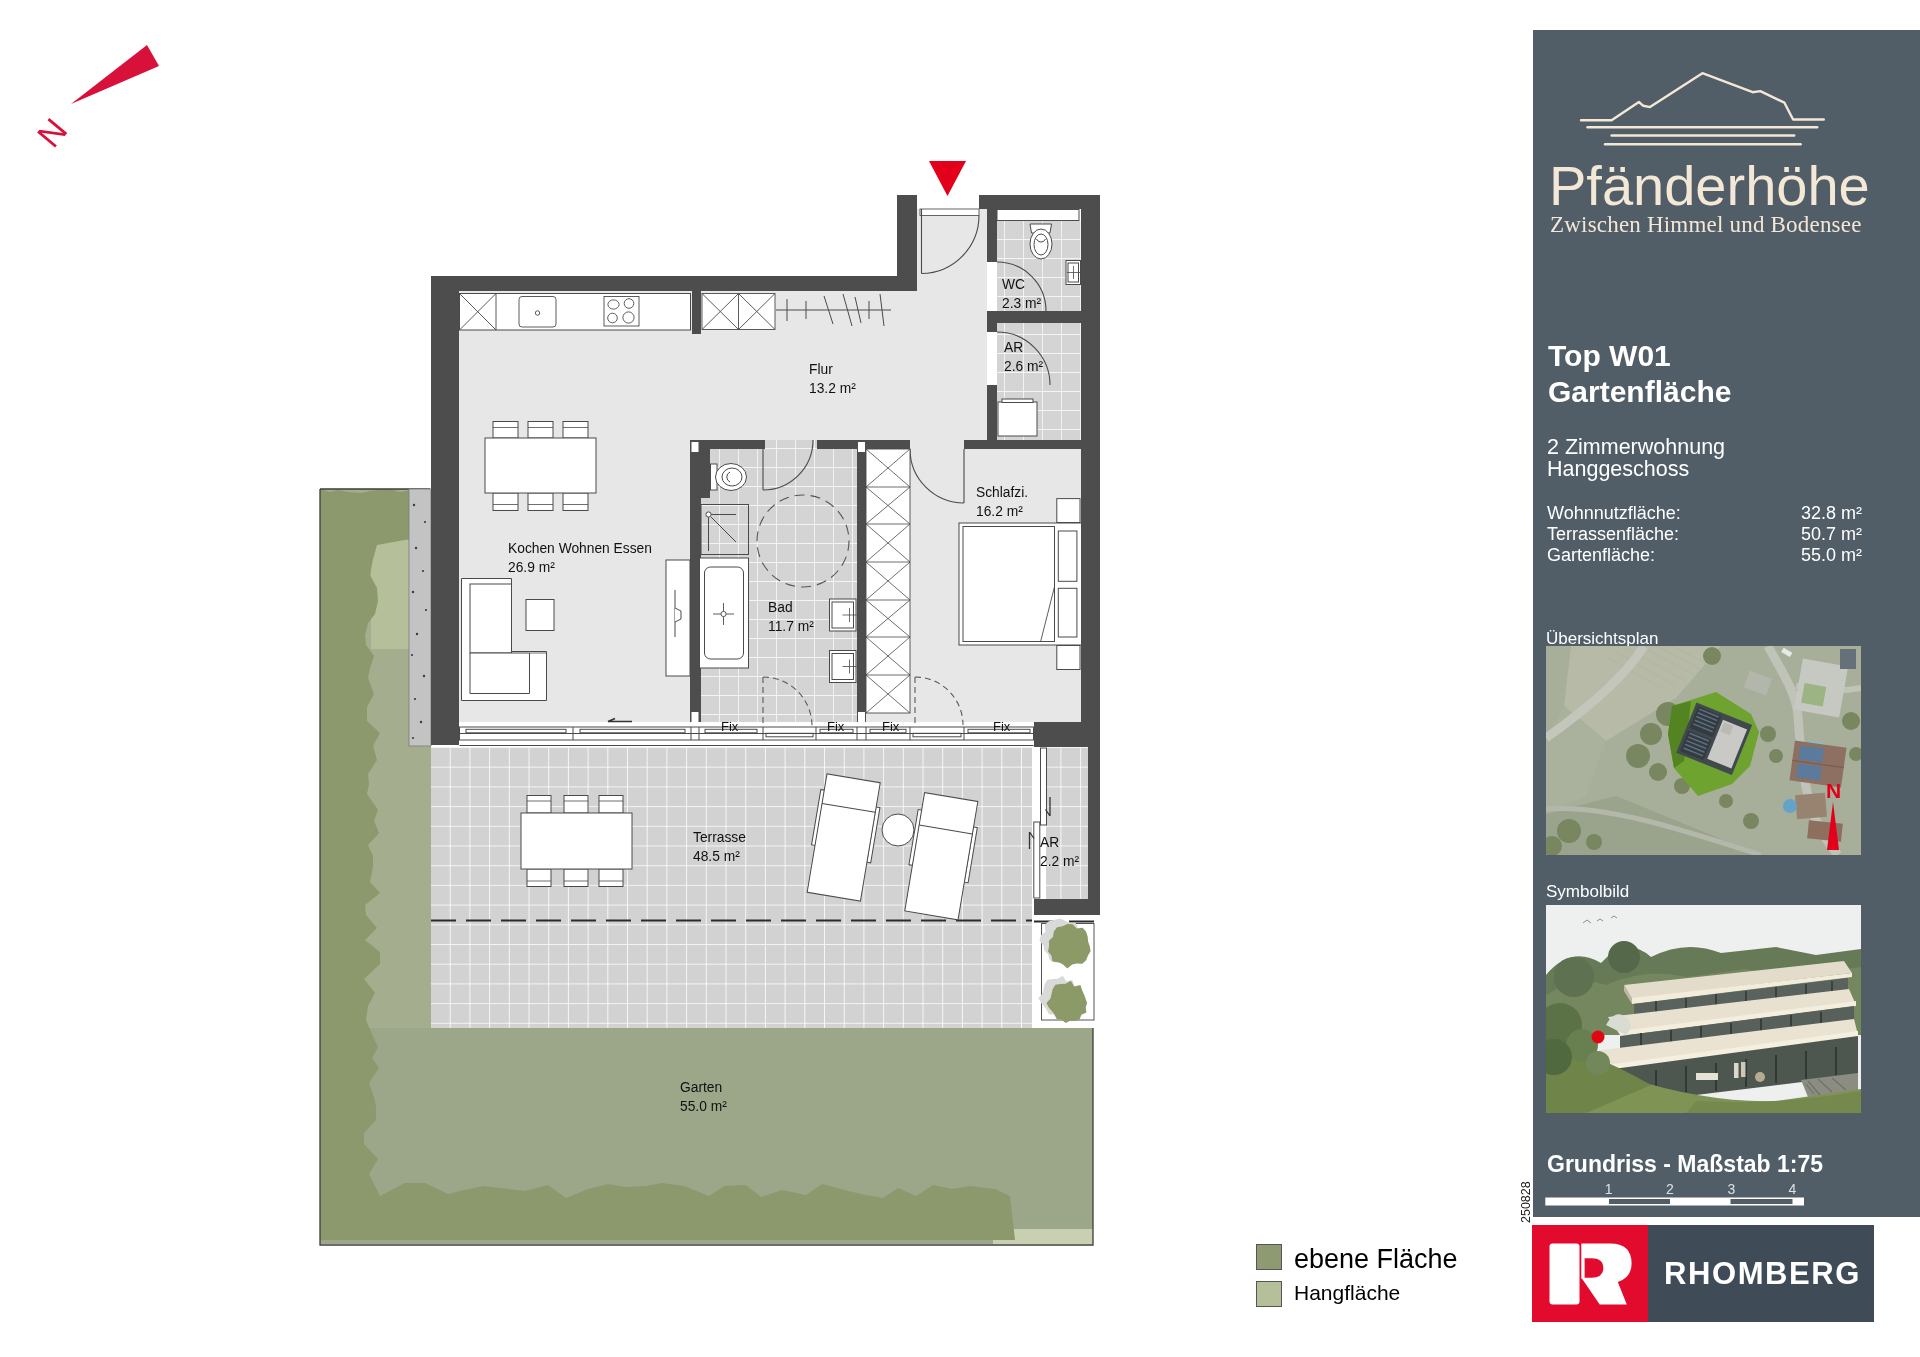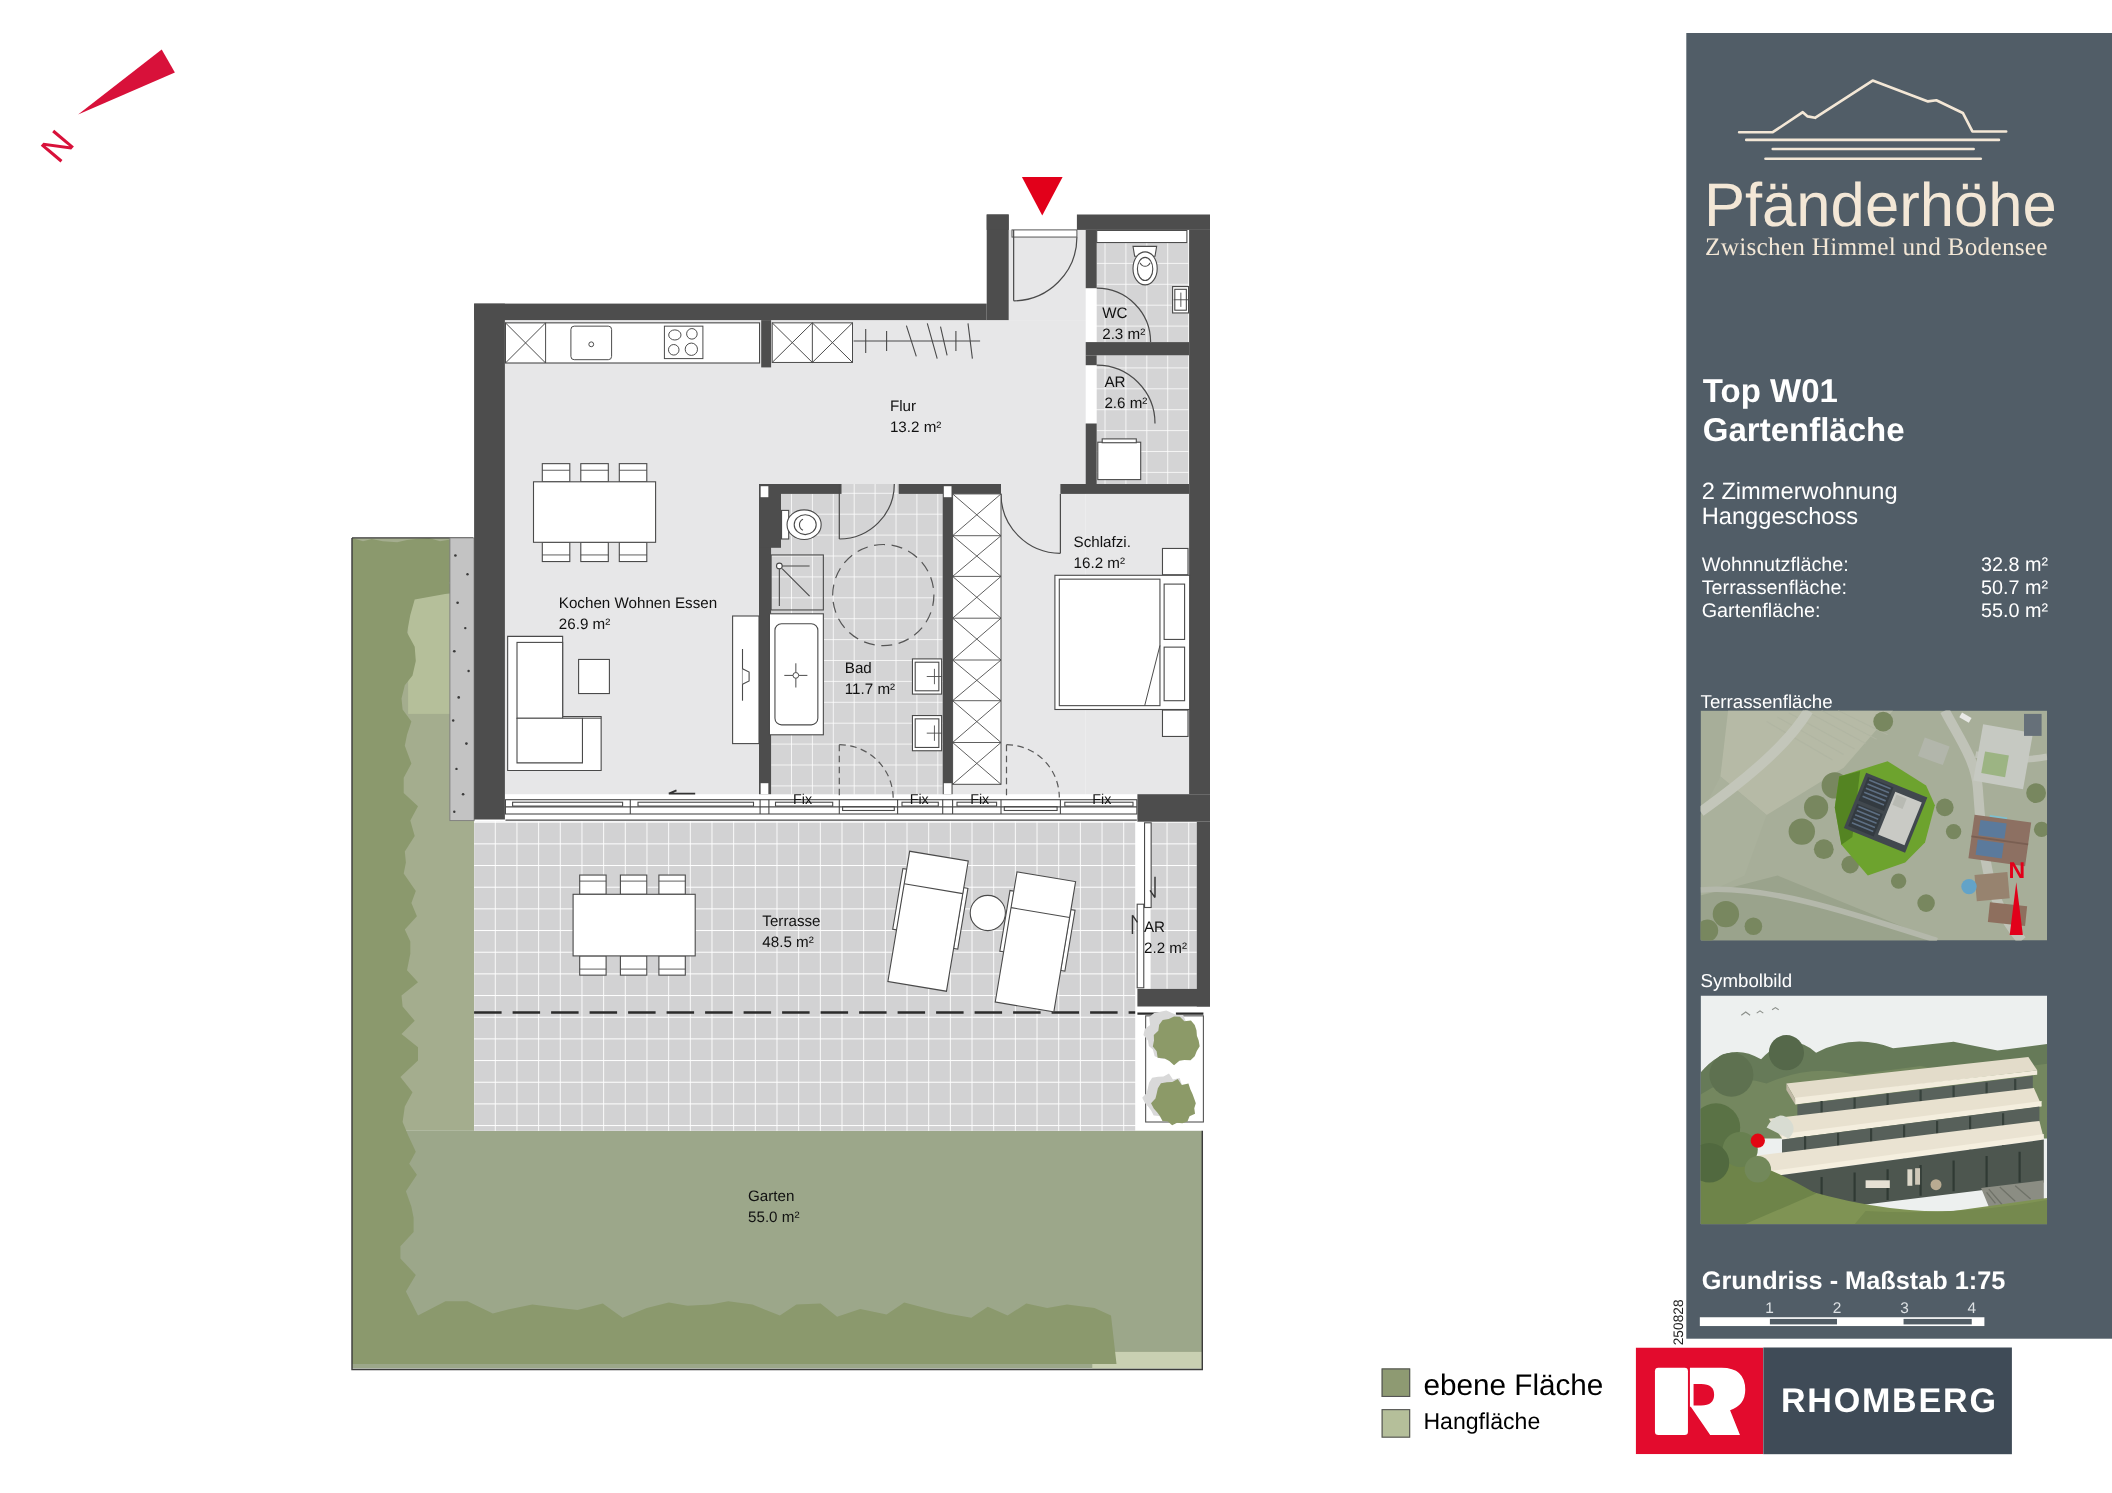--- a/index.html
+++ b/index.html
@@ -371,21 +371,21 @@
   <div class="abs" style="left:15px;top:308px;color:#fff;font-size:30px;font-weight:bold;line-height:36px;">Top W01<br>Gartenfläche</div>
 
   <div class="abs" style="left:14px;top:406px;color:#fff;font-size:21.5px;line-height:22px;">2 Zimmerwohnung<br>Hanggeschoss</div>
 
   <div class="abs" style="left:14px;top:473px;width:315px;color:#fff;font-size:18px;line-height:21px;">
     <div>Wohnnutzfläche:<span style="float:right">32.8 m²</span></div>
     <div>Terrassenfläche:<span style="float:right">50.7 m²</span></div>
     <div>Gartenfläche:<span style="float:right">55.0 m²</span></div>
   </div>
 
-  <div class="abs" style="left:13px;top:599px;color:#fff;font-size:17px;">Terrassenfläche</div>
+  <div class="abs" style="left:13px;top:599px;color:#fff;font-size:17px;">Übersichtsplan</div>
 
   <svg class="abs" style="left:13px;top:616px" width="315" height="209" viewBox="0 0 315 209">
     <rect width="315" height="209" fill="#a7ae99"></rect>
     <polygon points="25,0 175,0 130,52 60,95 18,60" fill="#b6bAA6"></polygon>
     <polygon points="18,60 60,95 40,150 0,168 0,95" fill="#aab19c"></polygon>
     <polygon points="0,168 70,150 180,195 215,209 0,209" fill="#9aa38c"></polygon>
     <g stroke="#b0b5a2" stroke-width="1" opacity="0.85">
       <path d="M60 10L120 45M70 6L130 40M80 2L140 35M95 0L150 30M110 0L160 26M125 0L170 22"></path>
     </g>
     <path d="M98 0 C80 30 45 60 0 92" fill="none" stroke="#c3c6ba" stroke-width="9"></path>
@@ -520,21 +520,21 @@
 </svg>
 
 <div class="abs" style="left:1256px;top:1244px;width:24px;height:24px;background:#8e9a72;border:1px solid #555;"></div>
 
 <div class="abs" style="left:1294px;top:1244px;font-size:27px;color:#000;">ebene Fläche</div>
 
 <div class="abs" style="left:1256px;top:1281px;width:24px;height:24px;background:#b5bf9a;border:1px solid #555;"></div>
 
 <div class="abs" style="left:1294px;top:1281px;font-size:21px;color:#000;">Hangfläche</div>
 
-<div class="abs" style="left:1487px;top:1225px;width:342px;height:122px;">
+<div class="abs" style="left:1532px;top:1225px;width:342px;height:122px;">
 
   <svg class="abs" style="left:0;top:0" width="116" height="97" viewBox="0 0 116 97">
     <rect width="116" height="97" fill="#e30b2d"></rect>
     <path d="M17.5 21.5 Q17.5 18.4 20.6 18.4 L44.5 18.4 Q47.5 18.4 47.5 21.5 L47.5 76.6 Q47.5 79.6 44.5 79.6 L20.6 79.6 Q17.5 79.6 17.5 76.6 Z" fill="#ffffff"></path>
     <path d="M49.3 18.4 L78 18.4 Q99.6 18.4 99.6 38.5 Q99.6 52.5 85.8 57 L94.8 79.6 L67.7 79.6 L50.1 53.8 L49.3 53.8 Z" fill="#ffffff"></path>
     <path d="M52.6 33.2 L59.5 33.2 Q71.3 33.2 71.3 43 Q71.3 52.8 59.5 52.8 L52.6 52.8 Z" fill="#e30b2d"></path>
   </svg>
 
   <div class="abs" style="left:116px;top:0;width:226px;height:97px;background:#3f4b57;"></div>
 

